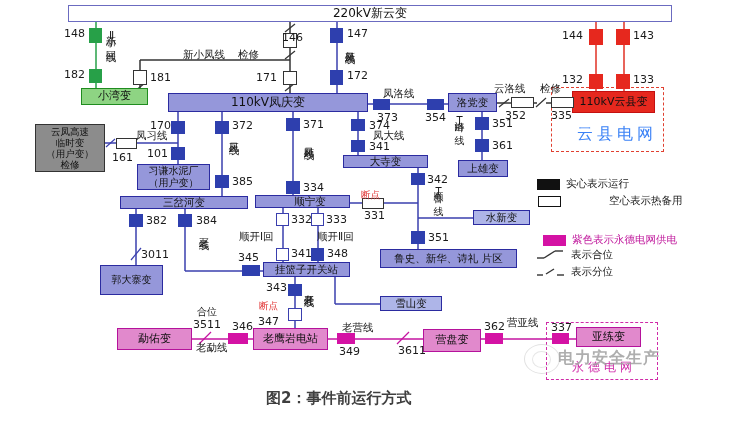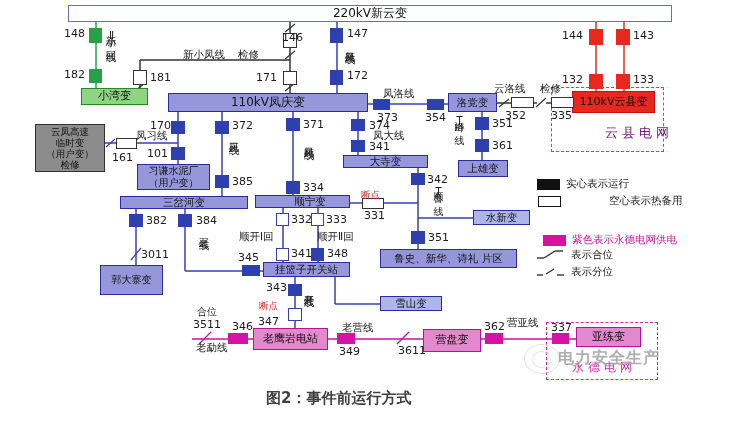--- a/index.html
+++ b/index.html
@@ -64,21 +64,21 @@
       <line x1="575" y1="107" x2="584" y2="99" stroke="#333333" stroke-width="1.2"></line>
       <line x1="131" y1="260" x2="141" y2="248" stroke="#3a3fae" stroke-width="1.2"></line>
       <line x1="199" y1="344" x2="211" y2="332" stroke="#c514a0" stroke-width="1.2"></line>
       <line x1="397" y1="344" x2="409" y2="332" stroke="#c514a0" stroke-width="1.2"></line>
     </svg>
   <div id="caption" style="left:266px;top:389px;font-size:15px;color:#3f3f3f;position:absolute;">图2：事件前运行方式</div>
   <div class="wm-ellipse" style="left:524px;top:344px;width:34px;height:28px;border:1.5px solid #d4d4d4;"></div>
   <div class="wm-ellipse" style="left:532px;top:351px;width:17px;height:15px;border:1.2px solid #dcdcdc;"></div>
   <div id="watermark-text" style="left:558px;top:348px;font-size:16px;color:#a0a0a0;">电力安全生产</div>
 <div class="region" style="left: 551px; top: 87px; width: 113px; height: 65px; border: 1.5px dashed rgb(224, 64, 48);"></div>
-    <div class="lbl" style="left: 577px; top: 126px; color: #701a75; font-size: 13px; letter-spacing: 4px; margin-left: 28px;">云县电网</div>
+    <div class="lbl" style="left: 577px; top: 126px; color: #3b82f6; font-size: 16px; letter-spacing: 4px;">云县电网</div>
     <div class="region" style="left: 546px; top: 322px; width: 112px; height: 58px; border: 1.5px dashed rgb(207, 42, 168);"></div>
     <div class="lbl" style="left: 572px; top: 361px; color: rgb(207, 42, 168); font-size: 12px; letter-spacing: 4px;">永德电网</div>
     <div class="box" style="left: 68px; top: 5px; width: 604px; height: 17px; background: rgb(255, 255, 255); border: 1.5px solid rgb(107, 107, 192); font-size: 12px;">220kV新云变</div>
     <div class="box" style="left: 81px; top: 88px; width: 67px; height: 17px; background: rgb(142, 212, 131); border: 1.5px solid rgb(31, 140, 31); font-size: 11px;">小湾变</div>
     <div class="box" style="left: 168px; top: 93px; width: 200px; height: 19px; background: rgb(149, 151, 218); border: 1.5px solid rgb(43, 43, 160); font-size: 12px;">110kV凤庆变</div>
     <div class="box" style="left: 448px; top: 93px; width: 49px; height: 19px; background: rgb(149, 151, 218); border: 1.5px solid rgb(43, 43, 160); font-size: 10.5px;">洛党变</div>
     <div class="box" style="left: 572px; top: 91px; width: 83px; height: 22px; background: rgb(230, 40, 30); border: 1.5px solid rgb(196, 16, 16); font-size: 11px;">110kV云县变</div>
     <div class="box" style="left: 35px; top: 124px; width: 70px; height: 48px; background: rgb(140, 140, 140); border: 1.5px solid rgb(51, 51, 51); font-size: 9.5px;">云凤高速
 临时变
 （用户变）
@@ -87,20 +87,21 @@
 （用户变）</div>
     <div class="box" style="left: 343px; top: 155px; width: 85px; height: 13px; background: rgb(149, 151, 218); border: 1.5px solid rgb(43, 43, 160); font-size: 10.5px;">大寺变</div>
     <div class="box" style="left: 458px; top: 160px; width: 50px; height: 17px; background: rgb(149, 151, 218); border: 1.5px solid rgb(43, 43, 160); font-size: 10.5px;">上雄变</div>
     <div class="box" style="left: 120px; top: 196px; width: 128px; height: 13px; background: rgb(149, 151, 218); border: 1.5px solid rgb(43, 43, 160); font-size: 10.5px;">三岔河变</div>
     <div class="box" style="left: 255px; top: 195px; width: 95px; height: 13px; background: rgb(149, 151, 218); border: 1.5px solid rgb(43, 43, 160); font-size: 10.5px; padding-left: 15px;">顺宁变</div>
     <div class="box" style="left: 473px; top: 210px; width: 57px; height: 15px; background: rgb(174, 181, 232); border: 1.5px solid rgb(43, 43, 160); font-size: 10.5px;">水新变</div>
     <div class="box" style="left: 380px; top: 249px; width: 137px; height: 19px; background: rgb(149, 151, 218); border: 1.5px solid rgb(43, 43, 160); font-size: 10.5px;">鲁史、新华、诗礼 片区</div>
     <div class="box" style="left: 100px; top: 265px; width: 63px; height: 30px; background: rgb(149, 151, 218); border: 1.5px solid rgb(43, 43, 160); font-size: 10px;">郭大寨变</div>
     <div class="box" style="left: 263px; top: 262px; width: 87px; height: 15px; background: rgb(149, 151, 218); border: 1.5px solid rgb(43, 43, 160); font-size: 10.5px;">挂篮子开关站</div>
     <div class="box" style="left: 380px; top: 296px; width: 62px; height: 15px; background: rgb(174, 181, 232); border: 1.5px solid rgb(43, 43, 160); font-size: 10.5px;">雪山变</div>
+    <div class="box" style="left: 117px; top: 328px; width: 75px; height: 22px; background: rgb(225, 137, 204); border: 1.5px solid rgb(181, 18, 155); font-size: 11px;">勐佑变</div>
     <div class="box" style="left: 253px; top: 328px; width: 75px; height: 22px; background: rgb(225, 137, 204); border: 1.5px solid rgb(181, 18, 155); font-size: 11px;">老鹰岩电站</div>
     <div class="box" style="left: 423px; top: 329px; width: 58px; height: 23px; background: rgb(225, 137, 204); border: 1.5px solid rgb(181, 18, 155); font-size: 11px;">营盘变</div>
     <div class="box" style="left: 576px; top: 327px; width: 65px; height: 20px; background: rgb(225, 137, 204); border: 1.5px solid rgb(181, 18, 155); font-size: 11px;">亚练变</div>
     <div class="brk" style="left: 89px; top: 28px; width: 13px; height: 15px; background: rgb(39, 160, 72); border: 1px solid rgb(39, 160, 72);"></div>
     <div class="brk" style="left: 89px; top: 69px; width: 13px; height: 14px; background: rgb(39, 160, 72); border: 1px solid rgb(39, 160, 72);"></div>
     <div class="brk" style="left: 283px; top: 33px; width: 14px; height: 15px; background: rgb(255, 255, 255); border: 1.3px solid rgb(51, 51, 51);"></div>
     <div class="brk" style="left: 283px; top: 71px; width: 14px; height: 14px; background: rgb(255, 255, 255); border: 1.3px solid rgb(51, 51, 51);"></div>
     <div class="brk" style="left: 133px; top: 70px; width: 14px; height: 15px; background: rgb(255, 255, 255); border: 1.3px solid rgb(51, 51, 51);"></div>
     <div class="brk" style="left: 330px; top: 28px; width: 13px; height: 15px; background: rgb(46, 63, 174); border: 1px solid rgb(46, 63, 174);"></div>
     <div class="brk" style="left: 330px; top: 70px; width: 13px; height: 15px; background: rgb(46, 63, 174); border: 1px solid rgb(46, 63, 174);"></div>

